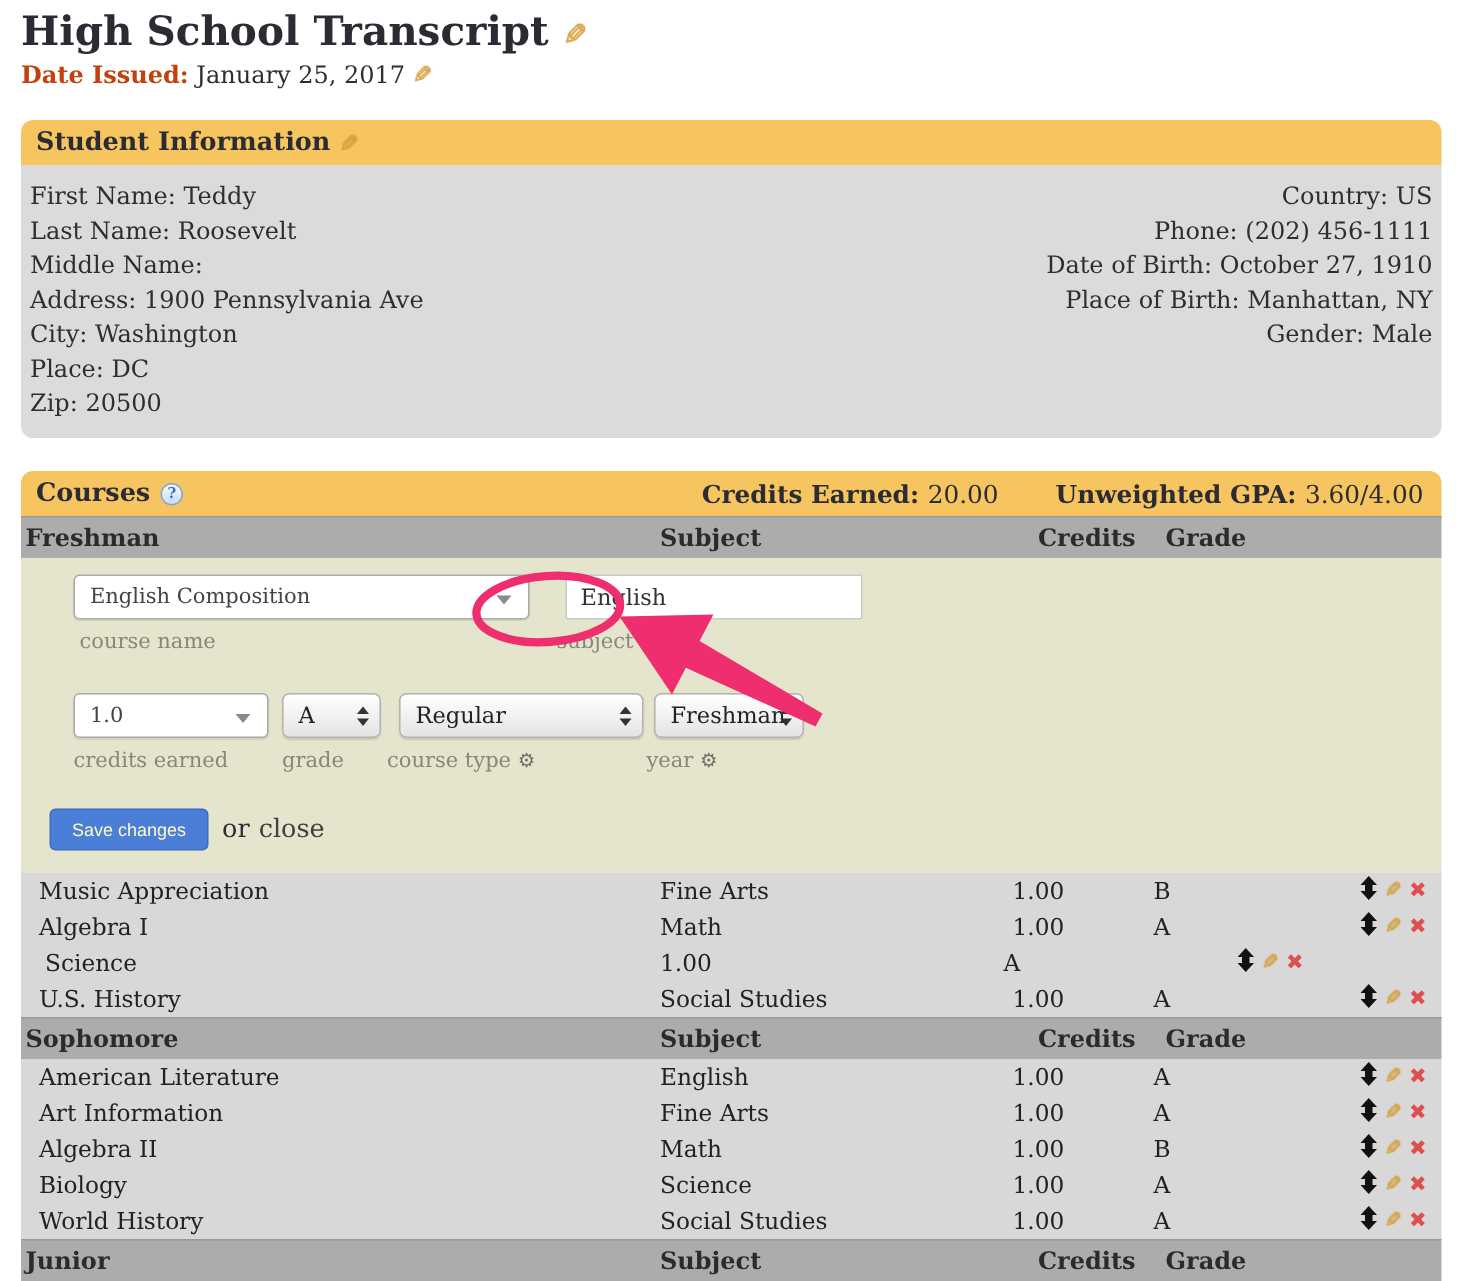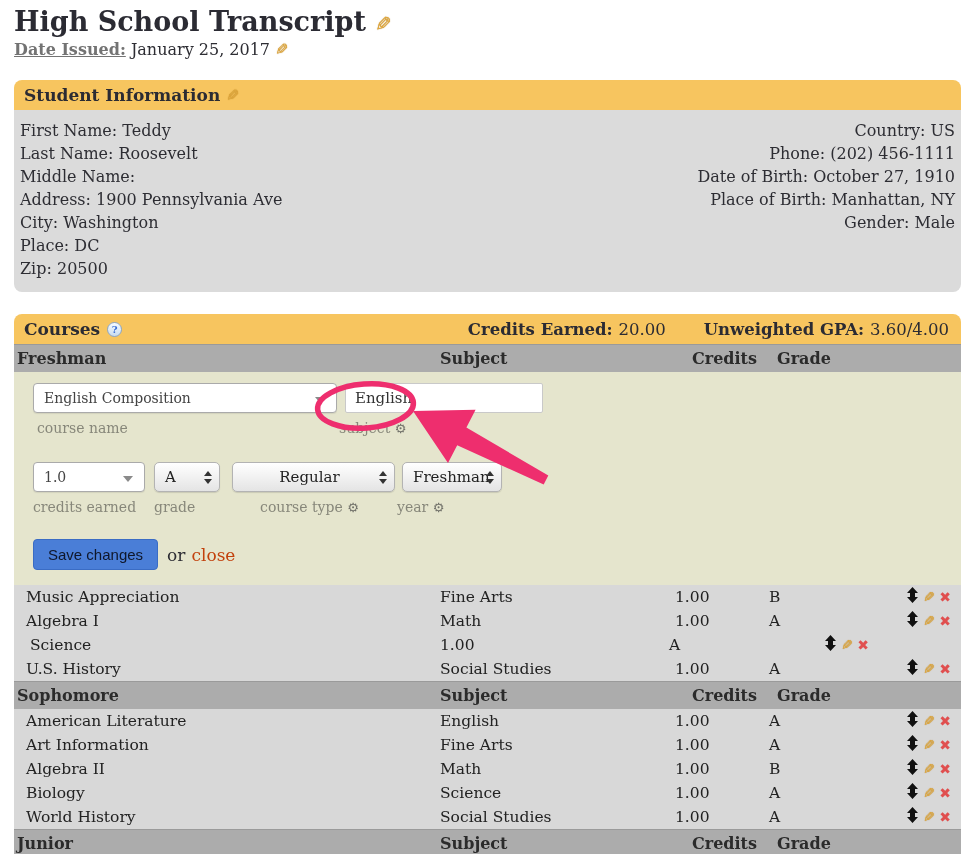--- a/index.html
+++ b/index.html
@@ -7,21 +7,21 @@
   body {
     width: 975px; height: 854px; overflow: hidden; position: relative;
     background: #ffffff; color: #2d2d33;
     font-family: "DejaVu Serif", serif;
   }
   .page { padding: 2px 14px 0 14px; }
 
   
   h1.title { font-size: 27px; font-weight: bold; margin: 4px 0 3px 0; color: #2b2b33; }
   .date-line { font-size: 16px; margin: 0 0 21px 0; }
-  .date-line b { color:#737373;text-decoration:underline; }
+  .date-line b { color:#c2410c; }
   .pencil {
     display: inline-block; transform: scaleX(-1);
     color: #e2a83c; text-shadow: 0 0 1px #b07f20;
     font-family: "DejaVu Sans", sans-serif; font-style: normal;
   }
   .pencil.lg { font-size: 20px; }
   .pencil.md { font-size: 16px; }
   .pencil.sm { font-size: 14px; }
 
   
@@ -66,21 +66,21 @@
   .c-credits { padding-left: 16px; }
   .c-grade { padding-left: 10px; }
   .c-icons { display: flex; justify-content: flex-end; align-items: center; gap: 5px; padding-right: 10px; }
   .icon-x { color: #e04f4f; font-family: "DejaVu Sans", sans-serif; font-size: 14px; font-weight: bold; cursor: pointer; }
   .row-pencil { cursor: pointer; }
   .move-icon { cursor: grab; display: inline-block; }
 
   
   .form-panel { background: #e5e5cd; padding: 11px 0 15px 19px; }
   .form-row { display: flex; }
-  .fcol { display: flex; flex-direction: column; }
+  .fcol { display: flex; flex-direction: column; margin-left: 16px; }
   .flabel { margin-top: 7px; font-size: 14px; color: #87877a; }
   .gear { font-family: "DejaVu Sans", sans-serif; color: #72726a; font-size: 13px; font-style: normal; }
   .chosen {
     position: relative; background: #fff; border: 1px solid #aaa; border-radius: 4px;
     height: 30px; padding: 6px 24px 5px 10px; font-size: 14px; color: #444; cursor: pointer;
     box-shadow: 0 1px 1px rgba(0,0,0,0.08);
   }
   .chosen .tri {
     position: absolute; right: 11px; top: 13px; width: 0; height: 0;
     border-left: 5px solid transparent; border-right: 5px solid transparent;
@@ -95,32 +95,32 @@
     background: linear-gradient(#ffffff, #e4e4e4);
     border: 1px solid #b3b3b3; border-radius: 5px;
     box-shadow: 0 1px 1px rgba(0,0,0,0.12);
     padding: 5px 18px 4px 10px; font-size: 15px; color: #222;
   }
   .mac-select .carets { position: absolute; right: 7px; top: 8px; }
   .mac-select .carets i { display: block; width: 0; height: 0; border-left: 4px solid transparent; border-right: 4px solid transparent; }
   .mac-select .carets i.up { border-bottom: 5px solid #333; margin-bottom: 3px; }
   .mac-select .carets i.down { border-top: 5px solid #333; }
   .w-coursename { width: 304px; margin-right: 8px; }
-  .w-credits { width: 112px; }
+  .w-credits { width: 130px; }
   .g-grade { margin-left: 9px; }   .w-grade { width: 66px; }
-  .g-ctype { margin-left: 12px; text-align: center; }  .w-ctype { width: 163px; }
+  .g-ctype { margin-left: 12px; }  .w-ctype { width: 163px; }
   .g-year { margin-left: 7px; }    .w-year { width: 100px; }
   .row2 { margin-top: 26px; }
   .form-actions { margin-top: 24px; display: flex; align-items: center; font-size: 17px; }
   .save-btn {
-    background: #4a7ed7; border: 1px solid #3a6cc4; color: #0f172a; border-radius: 4px;
-    padding: 6px 14px; font-family: "Liberation Sans", sans-serif; font-size: 15px; cursor: pointer;
+    background: #4a7ed7; border: 1px solid #3a6cc4; color: #fef9c3; border-radius: 4px;
+    padding: 6px 14px; font-family: "Liberation Sans", sans-serif; font-size: 12px; cursor: pointer;
   }
   .or-txt { margin-left: 9px; }
-  .close-link { margin-left: 6px; color: #c2410c; cursor: pointer; }
+  .close-link { margin-left: 6px; color: #404040; cursor: pointer; }
 
   
   .annotation { position: absolute; left: 0; top: 0; z-index: 30; pointer-events: none; }
 </style>
 </head>
 <body>
 
 <div class="page">
 
   <h1 class="title"><span>High School Transcript</span>

